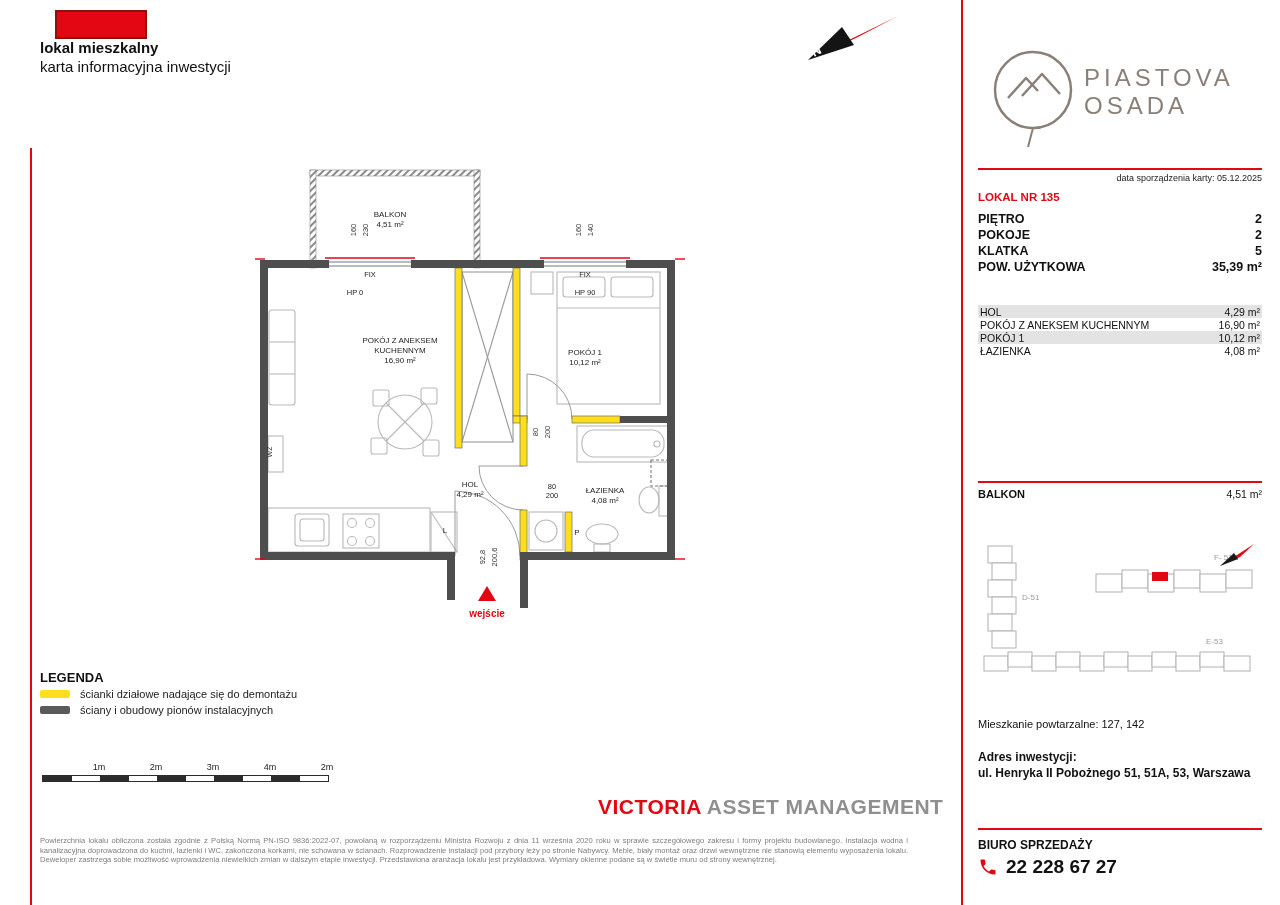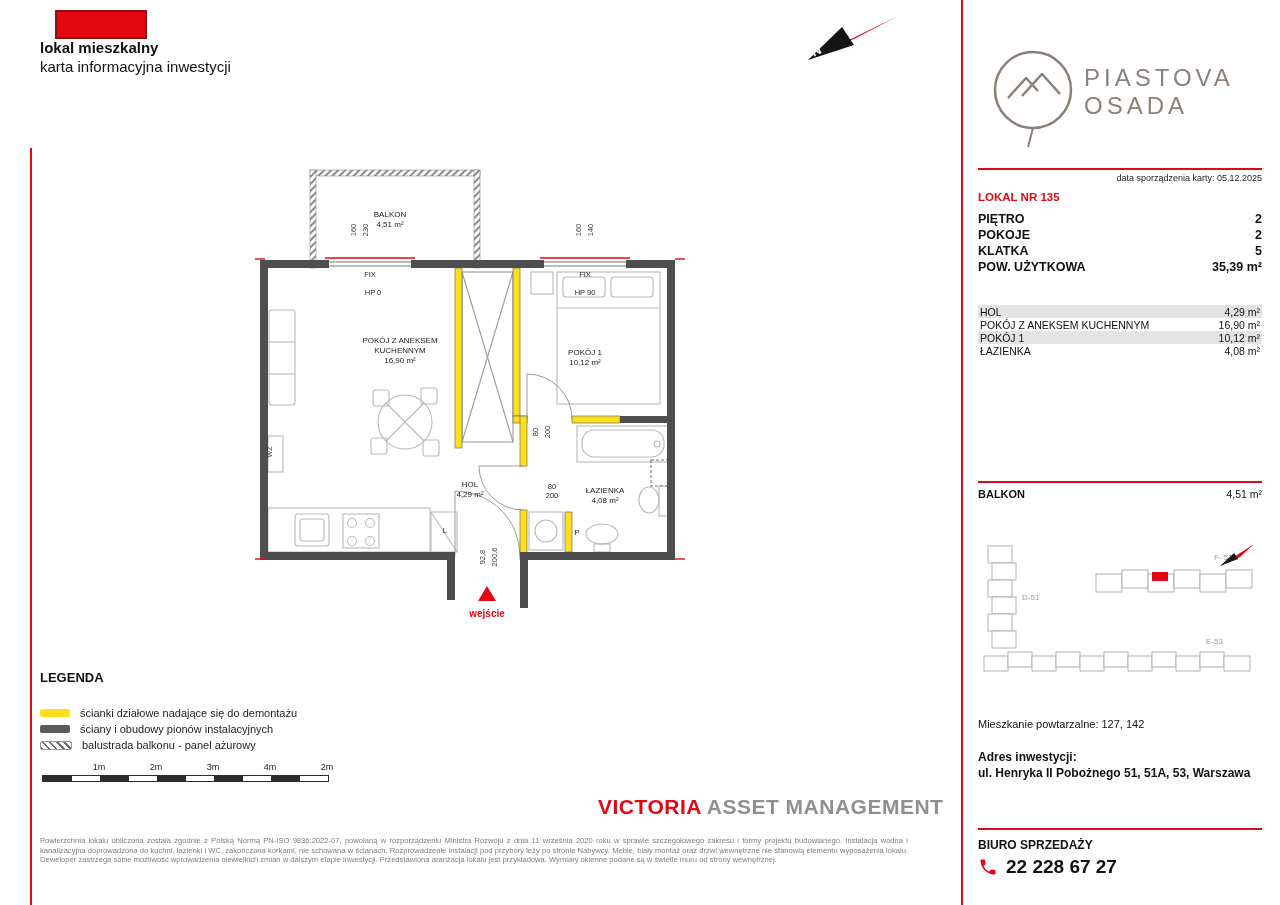--- a/index.html
+++ b/index.html
@@ -13,21 +13,21 @@
   .plan{position:absolute;left:255px;top:160px;width:430px;height:480px}
   .plan svg.geo{position:absolute;left:0;top:0}
   .plab{position:absolute;font-size:8px;line-height:10px;text-align:center;color:#222}
   .vdim{position:absolute;font-size:7.5px;color:#333;width:36px;text-align:center;
         transform:rotate(-90deg);line-height:8px}
   .tiny{font-size:7.5px;line-height:9px}
   .tri-up{position:absolute;width:0;height:0;border-left:9px solid transparent;
           border-right:9px solid transparent;border-bottom:15px solid #e30613}
   .wejscie{position:absolute;font-size:10px;color:#e30613;text-align:center;font-weight:bold}
   .legend{position:absolute;left:40px;top:670px;width:330px}
-  .lg-title{font-size:13px;font-weight:bold;margin-bottom:20px}
+  .lg-title{font-size:13px;font-weight:bold;margin-bottom:1px}
   .lg-row{display:flex;align-items:center;height:16px;font-size:11px;color:#222}
   .sw{width:30px;height:8px;margin-right:10px;border-radius:2px;flex:0 0 30px}
   .sw-0{background:#ffdf1b}
   .sw-1{background:#5a5a5a}
   .sw-2{background:#fff;border:1px dashed #666;height:6px}
   .sw-3{background:#8d6e6e}
   .sw-4{background:repeating-linear-gradient(45deg,#6b6b6b 0 2px,#fff 2px 5px);border:1px solid #999;height:7px}
   .scale{position:absolute;left:42px;top:762px;width:300px;height:24px}
   .scale-lbl{position:absolute;top:0;width:24px;text-align:center;font-size:9px;color:#222}
   .scale-bar{position:absolute;left:0;top:13px;display:flex;border:1px solid #2c2c2c;height:5px}
@@ -222,21 +222,21 @@
       <div>4,51 m²</div>
     </div>
 
     <span class="vdim" style="left:81px;top:66px">160</span>
     <span class="vdim" style="left:93px;top:66px">230</span>
     <span class="vdim" style="left:306px;top:66px">160</span>
     <span class="vdim" style="left:318px;top:66px">140</span>
 
     <div class="plab tiny" style="left:95px;top:110px;width:40px">FIX</div>
     <div class="plab tiny" style="left:310px;top:110px;width:40px">FIX</div>
-    <div class="plab tiny" style="left:98px;top:128px;width:40px">HP 0</div>
+    <div class="plab tiny" style="left:80px;top:128px;width:40px">HP 0</div>
     <div class="plab tiny" style="left:310px;top:128px;width:40px">HP 90</div>
 
     <div class="plab" style="left:106px;top:176px;width:78px">
       <div>POKÓJ Z ANEKSEM KUCHENNYM</div>
       <div>16,90 m²</div>
     </div>
 
     <div class="plab" style="left:290px;top:188px;width:80px">
       <div>POKÓJ 1</div>
       <div>10,12 m²</div>
@@ -273,24 +273,20 @@
 
   <div class="legend">
     <div class="lg-title">LEGENDA</div>
     <div class="lg-row">
       <span class="sw sw-0"></span>
       <span>ścianki działowe nadające się do demontażu</span>
     </div>
     <div class="lg-row">
       <span class="sw sw-1"></span>
       <span>ściany i obudowy pionów instalacyjnych</span>
-    </div>
-    <div class="lg-row">
-      <span class="sw sw-4"></span>
-      <span>balustrada balkonu - panel ażurowy</span>
     </div>
   </div>
 
   <div class="scale">
     <span class="scale-lbl" style="left:45px">1m</span>
     <span class="scale-lbl" style="left:102px">2m</span>
     <span class="scale-lbl" style="left:159px">3m</span>
     <span class="scale-lbl" style="left:216px">4m</span>
     <span class="scale-lbl" style="left:273px">2m</span>
     <div class="scale-bar">

